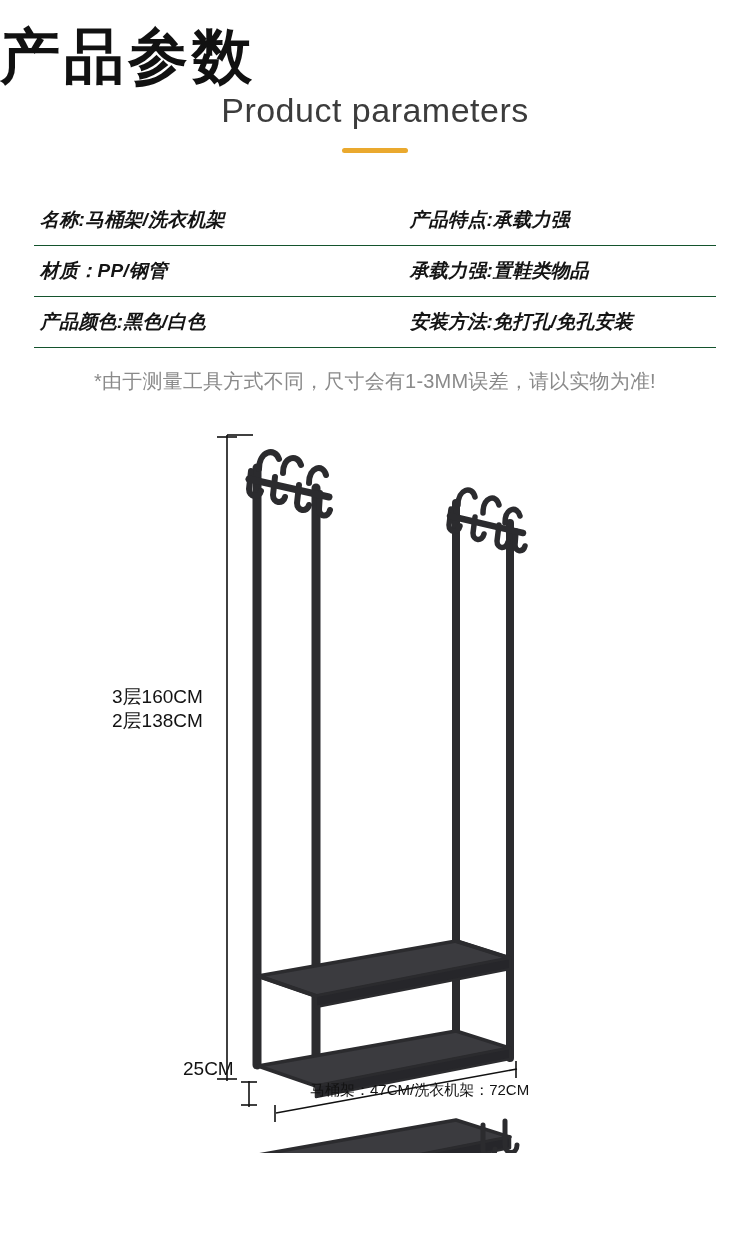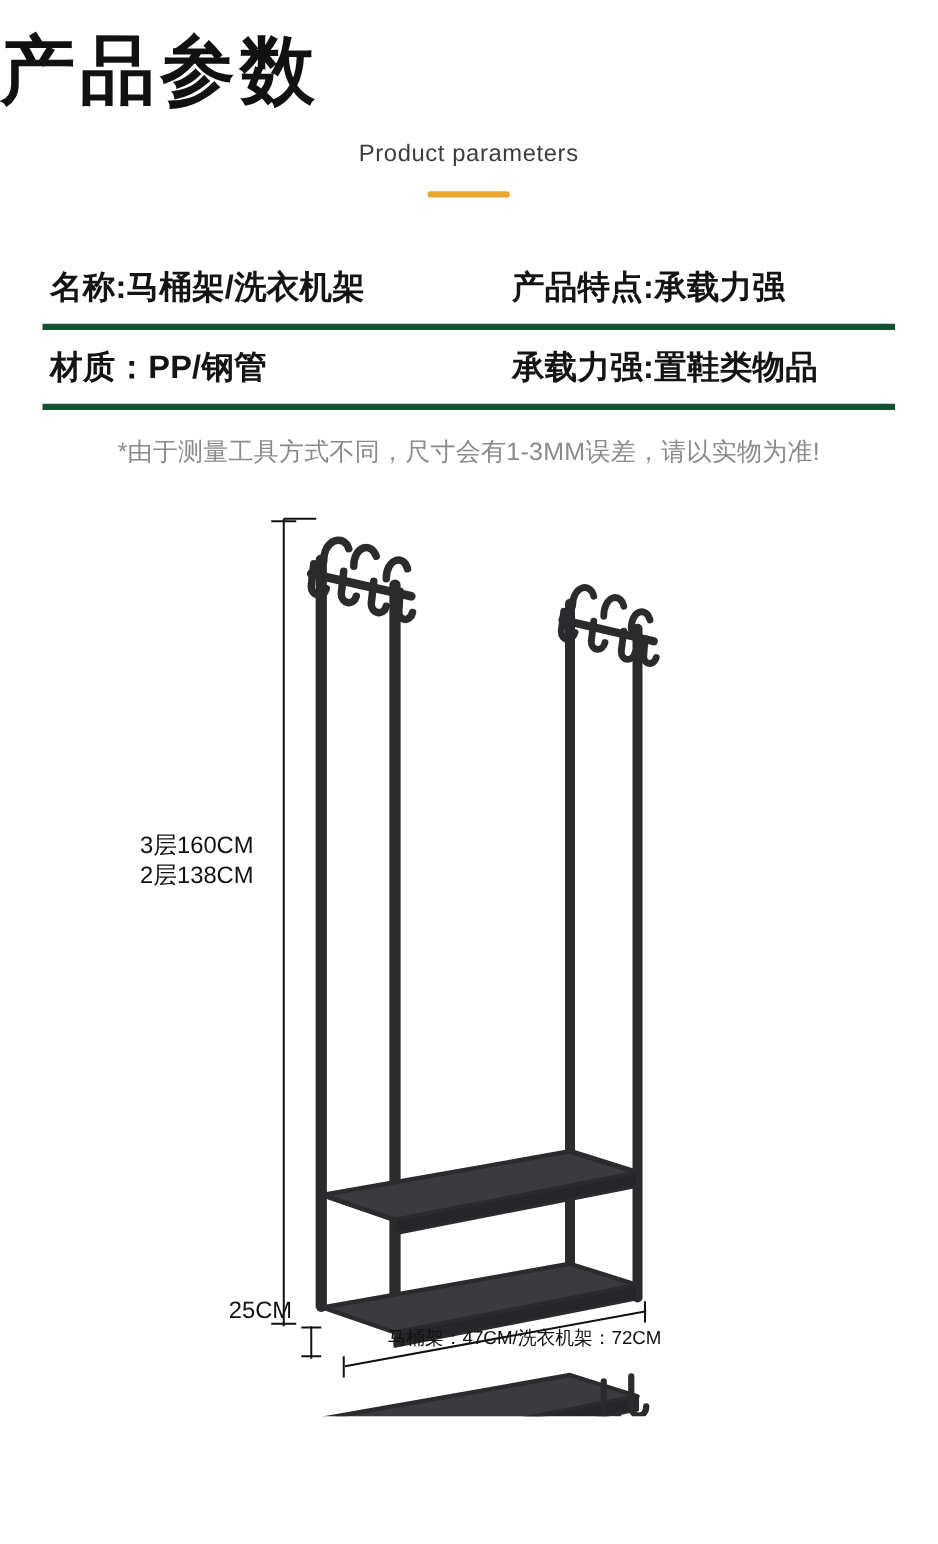--- a/index.html
+++ b/index.html
@@ -26,23 +26,23 @@
     text-align: left;
     font-size: 60px;
     font-weight: bold;
     letter-spacing: 4px;
     color: #111111;
     margin: 22px 0 0 0;
     line-height: 1.15;
   }
   .title-en {
     text-align: center;
-    font-size: 19px;
+    font-size: 34px;
     color: #3c3c3c;
-    margin-top: 22px;
+    margin-top: 0;
     letter-spacing: 0.5px;
   }
   .rule-wrap {
     display: flex;
     justify-content: center;
     margin-top: 18px;
   }
   .rule {
     width: 66px;
     height: 5px;
@@ -50,27 +50,28 @@
     border-radius: 3px;
   }
 
   
   .spec-table {
     margin: 42px 34px 0 34px;
     border-collapse: collapse;
     width: 682px;
   }
   .spec-table td {
-    font-size: 26px;
+    font-size: 19px;
     font-weight: bold;
     color: #141414;
     padding: 12px 0 12px 6px;
-    border-bottom: 5px solid #14532d;
+    border-bottom: 1px solid #14532d;
     vertical-align: middle;
     letter-spacing: 0.2px;
+    font-style: italic;
   }
   .spec-table td.col-left { width: 372px; }
   .spec-table td.col-right { width: 310px; padding-left: 2px; }
 
   .note {
     text-align: center;
     font-size: 20px;
     color: #8a8a8a;
     margin-top: 20px;
     letter-spacing: 0.2px;
@@ -124,20 +125,24 @@
   <table class="spec-table">
     <tbody>
       <tr>
         <td class="col-left">名称:马桶架/洗衣机架</td>
         <td class="col-right">产品特点:承载力强</td>
       </tr>
       <tr>
         <td class="col-left">材质：PP/钢管</td>
         <td class="col-right">承载力强:置鞋类物品</td>
       </tr>
+      <tr>
+        <td class="col-left">产品颜色:黑色/白色</td>
+        <td class="col-right">安装方法:免打孔/免孔安装</td>
+      </tr>
     </tbody>
   </table>
 
   <div class="note">*由于测量工具方式不同，尺寸会有1-3MM误差，请以实物为准!</div>
 
   <div class="diagram">
     <svg width="750" height="740" viewBox="0 0 750 740" xmlns="http://www.w3.org/2000/svg">
 
       <g stroke="#2b2b2e" fill="none" stroke-linecap="round" stroke-linejoin="round">
 

